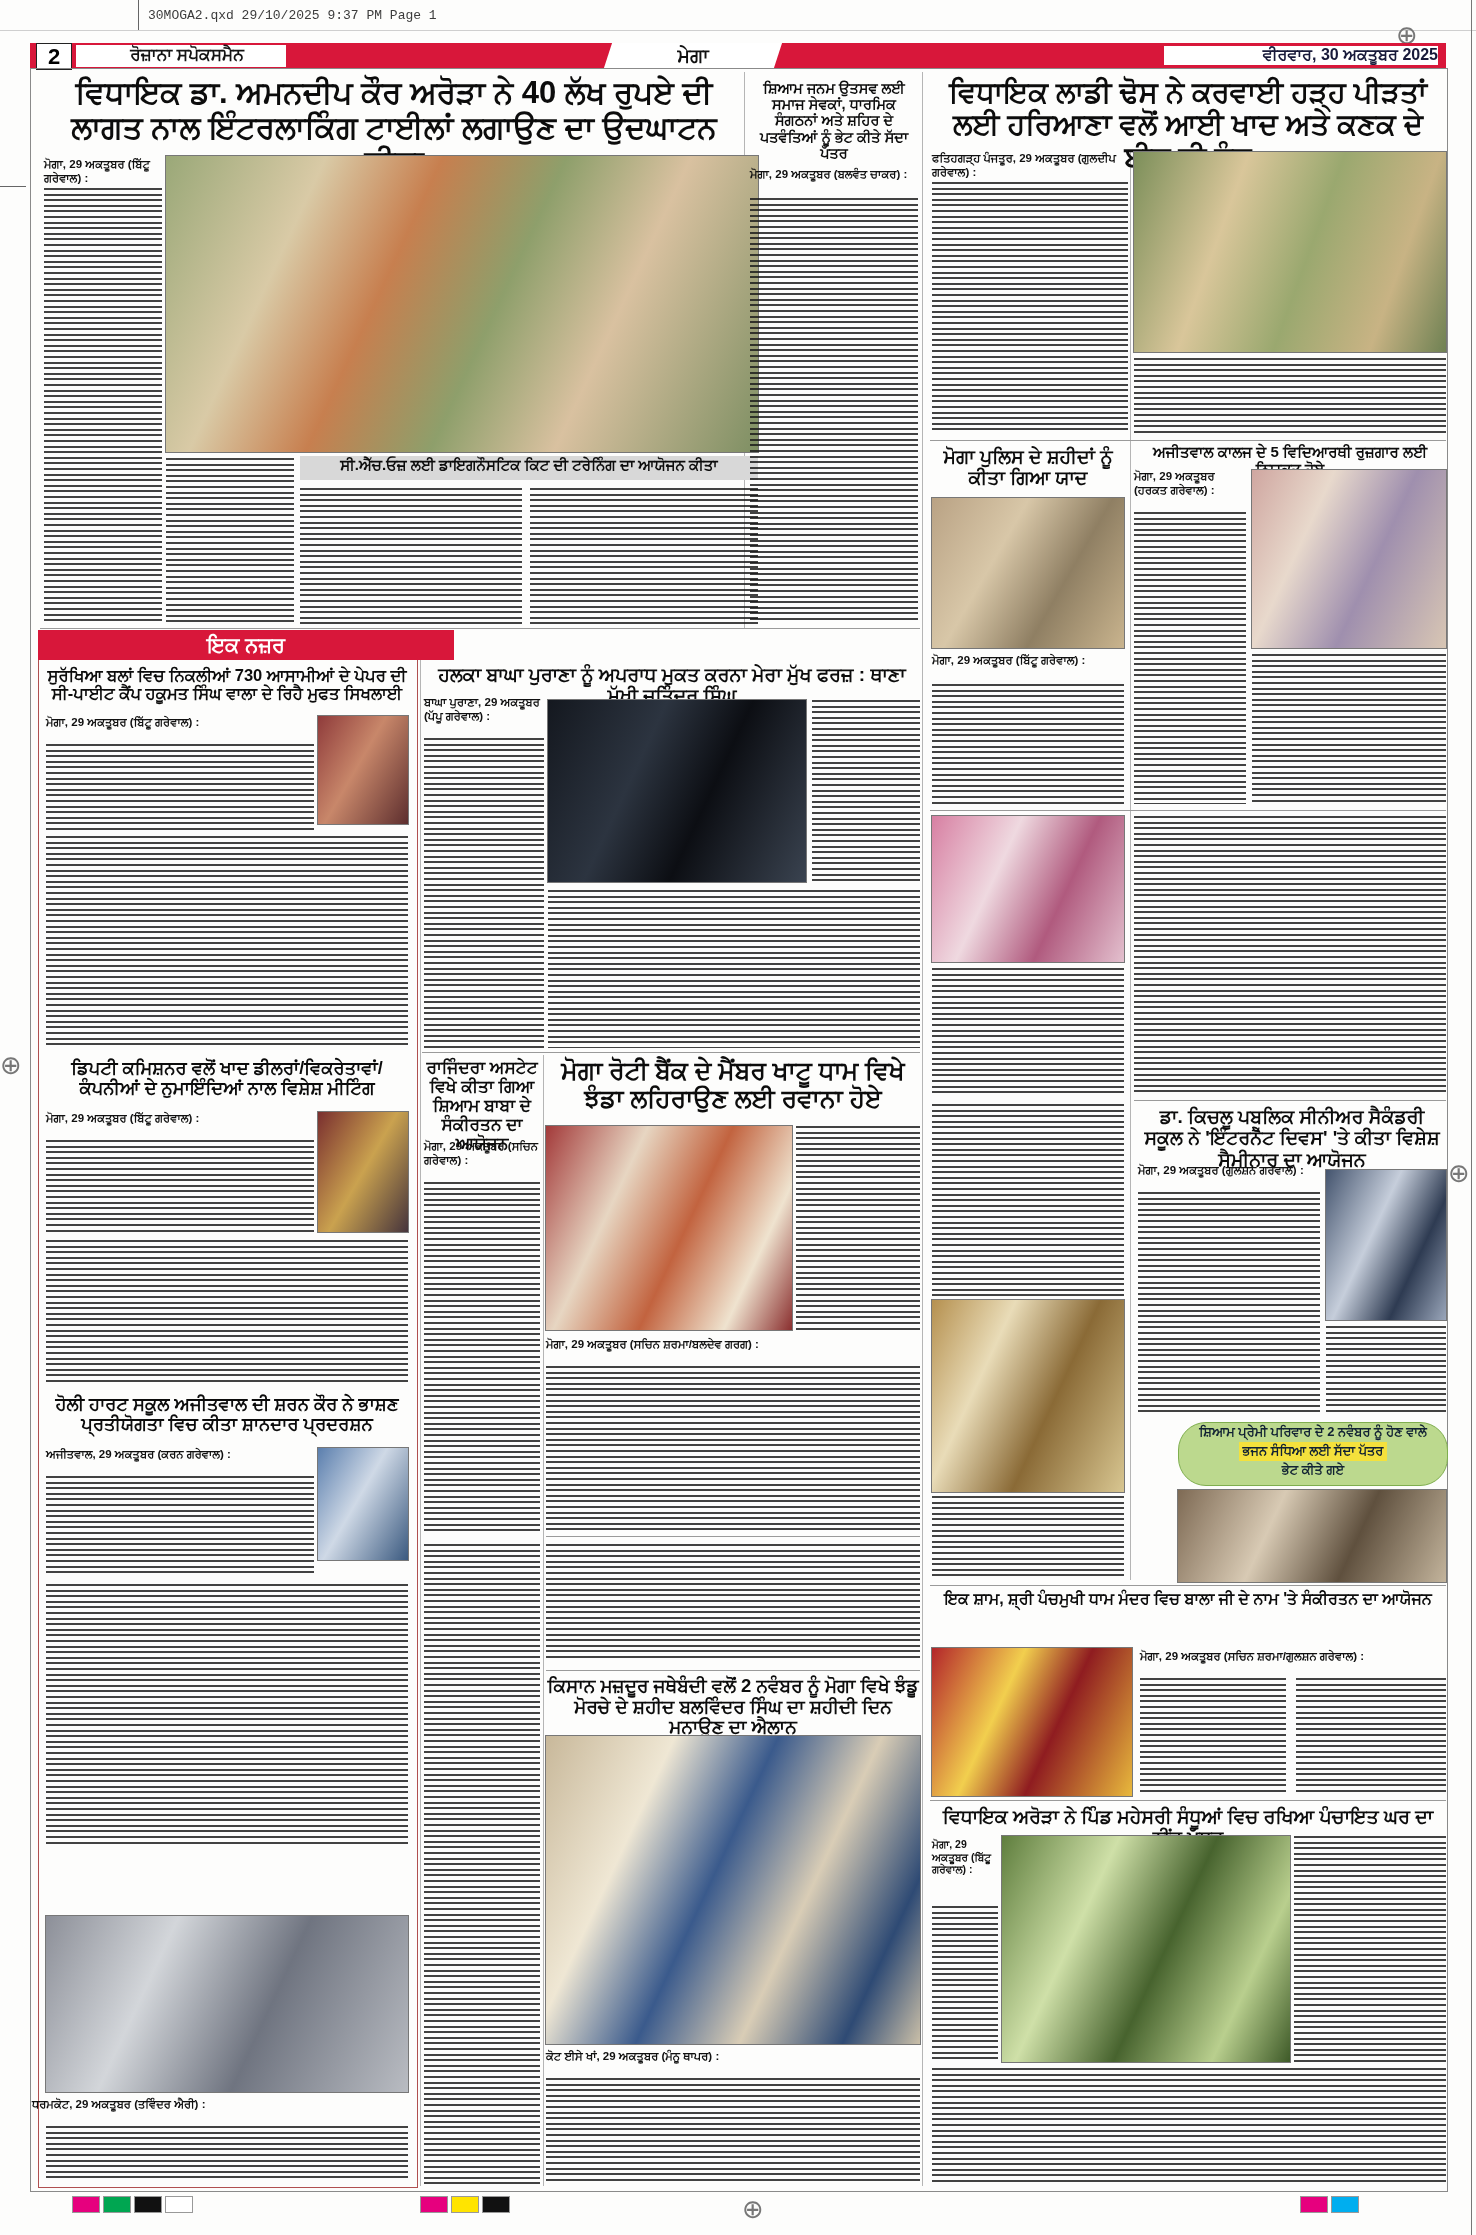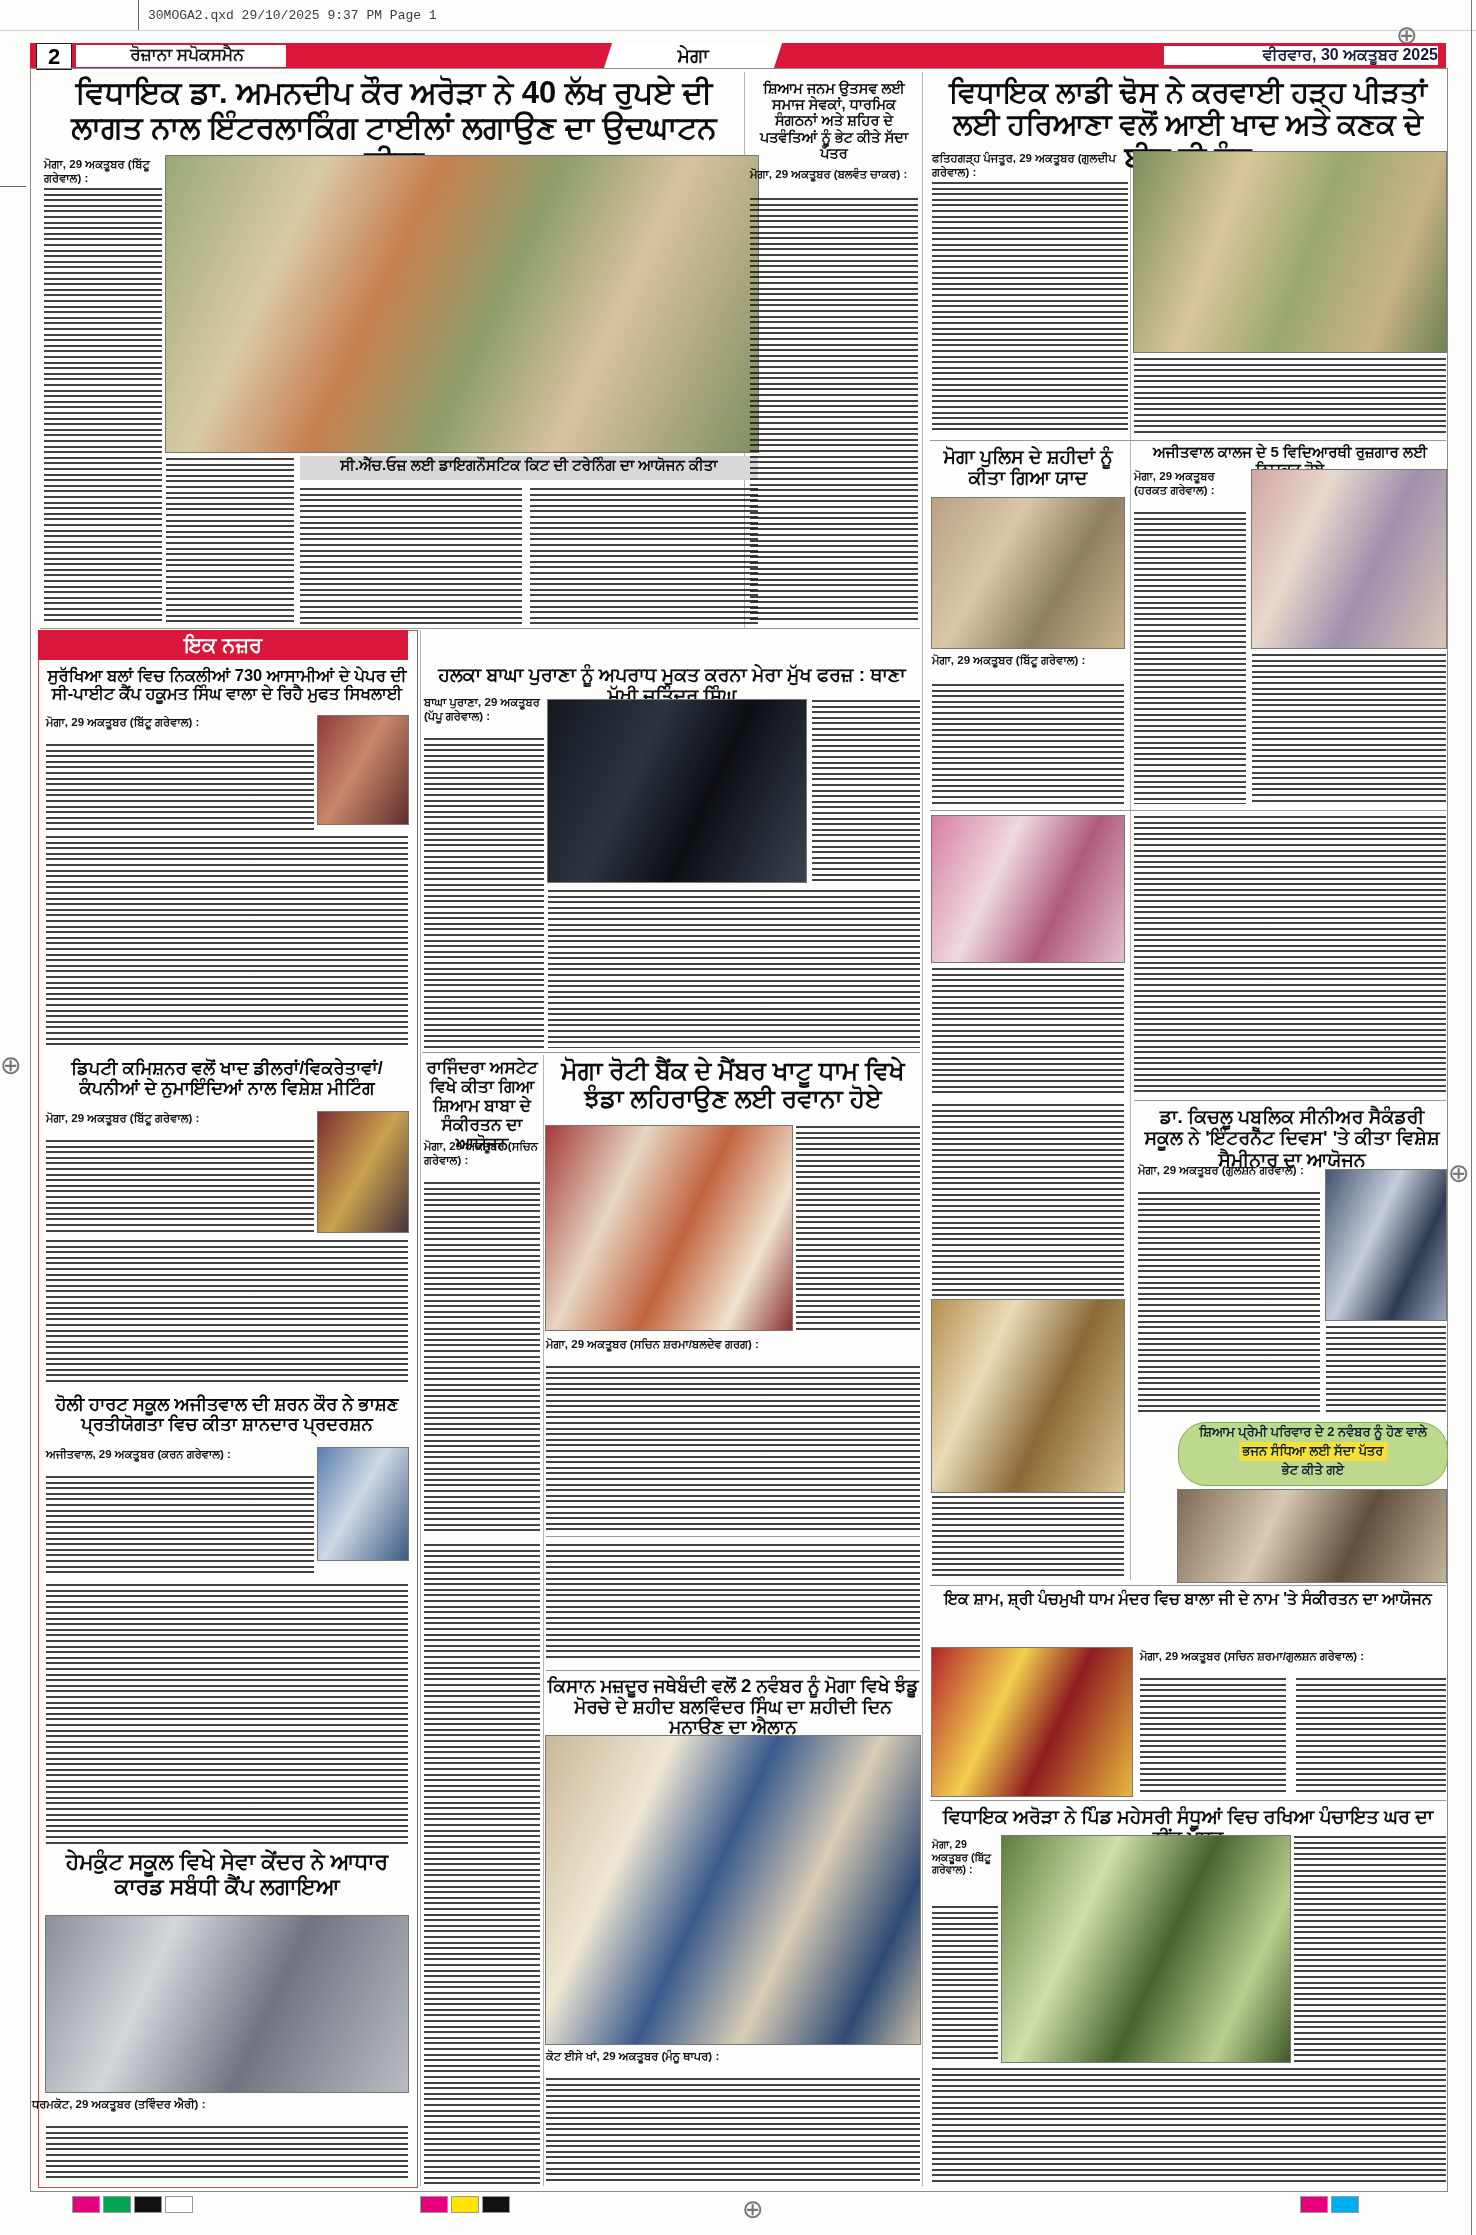--- a/index.html
+++ b/index.html
@@ -102,41 +102,40 @@
   <div class="abs dl" style="left:1134px;top:470px;width:112px;">ਮੋਗਾ, 29 ਅਕਤੂਬਰ (ਹਰਕਤ ਗਰੇਵਾਲ) :</div>
   <div class="abs sk" style="left:1134px;top:512px;width:112px;height:292px;"></div>
   <div class="abs ph" style="left:1252px;top:470px;width:194px;height:178px;background:linear-gradient(115deg,#cfa6a0 0%,#e8d9cc 30%,#9f8fae 60%,#d8c6b4 100%);"></div>
   <div class="abs sk" style="left:1252px;top:654px;width:194px;height:150px;"></div>
 
   <div class="abs ph" style="left:932px;top:816px;width:192px;height:146px;background:linear-gradient(115deg,#d77fa2 0%,#efd9e0 35%,#b05a7e 65%,#e3c0ce 100%);"></div>
   <div class="abs sk" style="left:932px;top:968px;width:192px;height:128px;"></div>
   <div class="abs sk" style="left:1134px;top:816px;width:312px;height:280px;"></div>
 
   <div class="abs nazar-box" style="left:38px;top:630px;width:378px;height:1556px;"></div>
-  <div class="abs nazar-head" style="left:38px;top:630px;width:370px;height:30px;font-size:21px;line-height:30px;">ਇਕ ਨਜ਼ਰ</div>
+  <div class="abs nazar-head" style="left:38px;top:630px;width:416px;height:30px;font-size:21px;line-height:30px;">ਇਕ ਨਜ਼ਰ</div>
 
   <div class="abs hd" style="left:46px;top:666px;width:362px;font-size:16.5px;">ਸੁਰੱਖਿਆ ਬਲਾਂ ਵਿਚ ਨਿਕਲੀਆਂ 730 ਆਸਾਮੀਆਂ ਦੇ ਪੇਪਰ ਦੀ ਸੀ-ਪਾਈਟ ਕੈਂਪ ਹਕੂਮਤ ਸਿੰਘ ਵਾਲਾ ਦੇ ਰਿਹੈ ਮੁਫਤ ਸਿਖਲਾਈ</div>
   <div class="abs dl" style="left:46px;top:716px;width:268px;">ਮੋਗਾ, 29 ਅਕਤੂਬਰ (ਬਿੱਟੂ ਗਰੇਵਾਲ) :</div>
   <div class="abs sk" style="left:46px;top:744px;width:268px;height:86px;"></div>
   <div class="abs ph" style="left:318px;top:716px;width:90px;height:108px;background:linear-gradient(120deg,#8f3b3b 0%,#c8876a 45%,#5d2e2e 100%);"></div>
   <div class="abs sk" style="left:46px;top:836px;width:362px;height:212px;"></div>
 
   <div class="abs hd" style="left:46px;top:1058px;width:362px;font-size:18px;">ਡਿਪਟੀ ਕਮਿਸ਼ਨਰ ਵਲੋਂ ਖਾਦ ਡੀਲਰਾਂ/ਵਿਕਰੇਤਾਵਾਂ/ਕੰਪਨੀਆਂ ਦੇ ਨੁਮਾਇੰਦਿਆਂ ਨਾਲ ਵਿਸ਼ੇਸ਼ ਮੀਟਿੰਗ</div>
   <div class="abs dl" style="left:46px;top:1112px;width:268px;">ਮੋਗਾ, 29 ਅਕਤੂਬਰ (ਬਿੱਟੂ ਗਰੇਵਾਲ) :</div>
   <div class="abs sk" style="left:46px;top:1140px;width:268px;height:92px;"></div>
   <div class="abs ph" style="left:318px;top:1112px;width:90px;height:120px;background:linear-gradient(120deg,#7a2f2f 0%,#caa24f 50%,#46343c 100%);"></div>
   <div class="abs sk" style="left:46px;top:1240px;width:362px;height:146px;"></div>
 
   <div class="abs hd" style="left:46px;top:1394px;width:362px;font-size:18px;">ਹੋਲੀ ਹਾਰਟ ਸਕੂਲ ਅਜੀਤਵਾਲ ਦੀ ਸ਼ਰਨ ਕੌਰ ਨੇ ਭਾਸ਼ਣ ਪ੍ਰਤੀਯੋਗਤਾ ਵਿਚ ਕੀਤਾ ਸ਼ਾਨਦਾਰ ਪ੍ਰਦਰਸ਼ਨ</div>
   <div class="abs dl" style="left:46px;top:1448px;width:268px;">ਅਜੀਤਵਾਲ, 29 ਅਕਤੂਬਰ (ਕਰਨ ਗਰੇਵਾਲ) :</div>
   <div class="abs sk" style="left:46px;top:1476px;width:268px;height:100px;"></div>
   <div class="abs ph" style="left:318px;top:1448px;width:90px;height:112px;background:linear-gradient(120deg,#5b7fae 0%,#cfd9e6 45%,#3b5a80 100%);"></div>
   <div class="abs sk" style="left:46px;top:1584px;width:362px;height:260px;"></div>
 
-  <div class="abs hd" style="left:46px;top:1850px;width:362px;font-size:22px;">ਹੇਮਕੁੰਟ ਸਕੂਲ ਵਿਖੇ ਸੇਵਾ ਕੇਂਦਰ ਨੇ ਆਧਾਰ ਕਾਰਡ ਸਬੰਧੀ ਕੈਂਪ ਲਗਾਇਆ</div>
   <div class="abs ph" style="left:46px;top:1916px;width:362px;height:176px;background:linear-gradient(115deg,#8c8f98 0%,#d3d6da 30%,#6f7480 60%,#b9bcc2 100%);"></div>
   <div class="abs dl" style="left:32px;top:2098px;width:362px;">ਧਰਮਕੋਟ, 29 ਅਕਤੂਬਰ (ਤਵਿੰਦਰ ਐਰੀ) :</div>
   <div class="abs sk" style="left:46px;top:2126px;width:362px;height:52px;"></div>
 
   <div class="abs hd hd-left" style="left:424px;top:664px;width:496px;font-size:19px;text-align:center;">ਹਲਕਾ ਬਾਘਾ ਪੁਰਾਣਾ ਨੂੰ ਅਪਰਾਧ ਮੁਕਤ ਕਰਨਾ ਮੇਰਾ ਮੁੱਖ ਫਰਜ਼ : ਥਾਣਾ ਮੁੱਖੀ ਜਤਿੰਦਰ ਸਿੰਘ</div>
   <div class="abs dl" style="left:424px;top:696px;width:120px;">ਬਾਘਾ ਪੁਰਾਣਾ, 29 ਅਕਤੂਬਰ (ਪੱਪੂ ਗਰੇਵਾਲ) :</div>
   <div class="abs sk" style="left:424px;top:738px;width:120px;height:310px;"></div>
   <div class="abs ph" style="left:548px;top:700px;width:258px;height:182px;background:linear-gradient(115deg,#14181f 0%,#2c3440 35%,#0c0e13 60%,#3a4350 100%);"></div>
   <div class="abs sk" style="left:812px;top:700px;width:108px;height:182px;"></div>
   <div class="abs sk" style="left:548px;top:890px;width:372px;height:158px;"></div>

